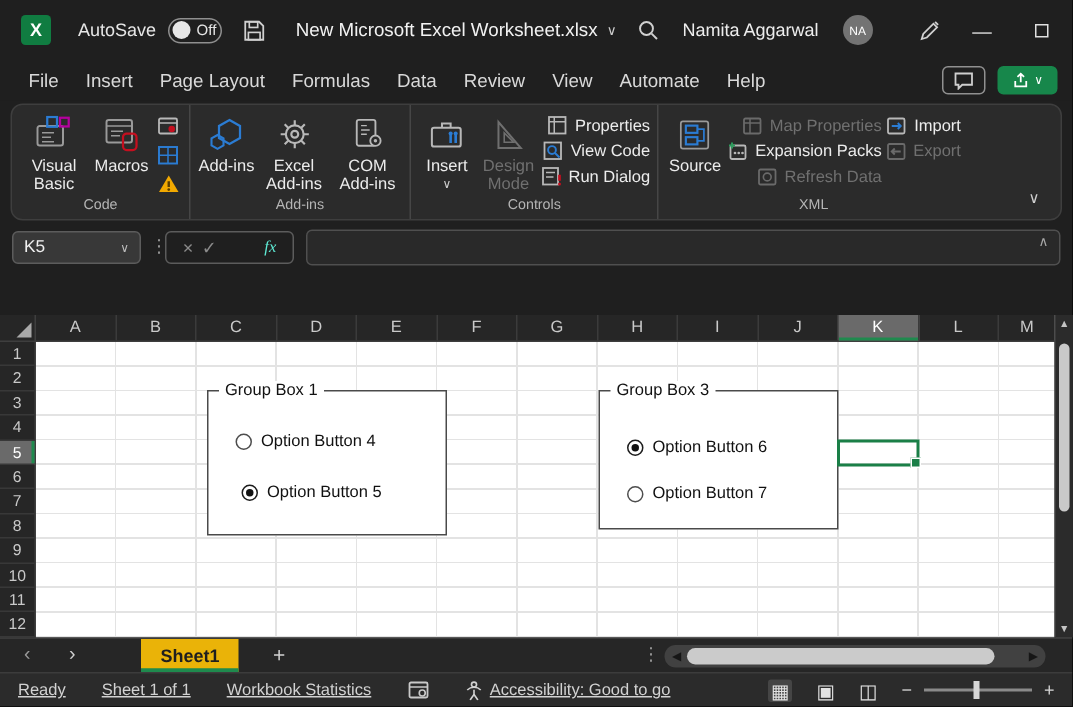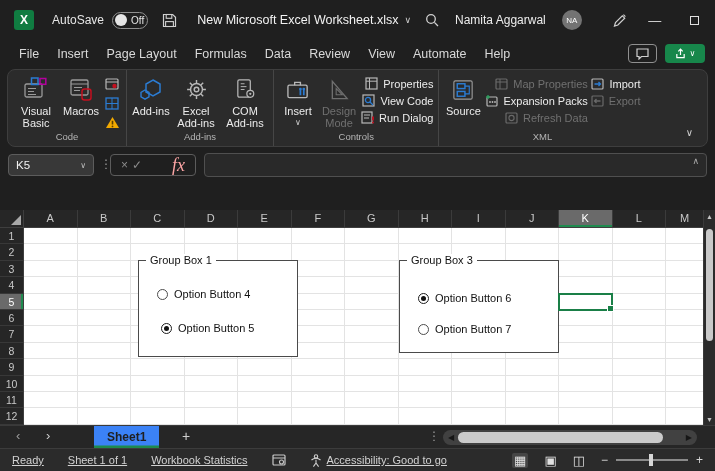--- a/index.html
+++ b/index.html
@@ -50,21 +50,21 @@
   .chev-small { font-size:8px; color:#cfcfcf; line-height:6px; }
   .ribbon-collapse { position:absolute; right:14px; bottom:8px; font-size:10px; color:#cfcfcf; }
 
   
   .formularow { position:absolute; top:150px; left:0; right:0; height:30px; }
   .namebox { position:absolute; left:8px; top:4px; width:86px; height:22px; background:#383838; border:1px solid #5c5c5c; border-radius:4px; display:flex; align-items:center; padding:0 7px; font-size:11.5px; color:#f0f0f0; }
   .namebox .nb-chev { margin-left:auto; font-size:8px; color:#bdbdbd; }
   .fdots { position:absolute; left:100px; top:7px; color:#9a9a9a; font-size:12px; }
   .fxbox { position:absolute; left:110px; top:4px; width:86px; height:22px; border:1px solid #5c5c5c; border-radius:4px; display:flex; align-items:center; justify-content:space-around; padding:0 8px; }
   .fx-cancel,.fx-enter { color:#8b8b8b; font-size:12px; }
-  .fx-fn { color:#fca5a5; font-size:18px; font-style:italic; font-family:"Liberation Serif", serif;margin-left:26px; }
+  .fx-fn { color:#5eead4; font-size:11px; font-style:italic; font-family:"Liberation Serif", serif;margin-left:26px; }
   .formula-input { position:absolute; left:204px; right:8px; top:3px; height:24px; background:#292929; border:1px solid #4f4f4f; border-radius:4px; font-size:11.5px; color:#f0f0f0; padding:4px 8px; }
   .fb-collapse { position:absolute; right:16px; top:6px; color:#a8a8a8; font-size:9px; }
 
   
   .sheet { position:absolute; top:210px; left:0; width:715px; height:215px; background:#fff; }
   .corner { position:absolute; left:0; top:0; width:24px; height:18px; background:#262626; border-right:1px solid #3e3e3e; border-bottom:1px solid #3e3e3e; }
   .corner::after { content:""; position:absolute; right:2px; bottom:2px; width:0; height:0; border-bottom:10px solid #a8a8a8; border-left:10px solid transparent; }
   .colheads { position:absolute; left:24px; right:12px; top:0; height:18px; background:#262626; display:flex; border-bottom:1px solid #3e3e3e; }
   .ch { width:53.5px; flex:0 0 auto; font-size:11px; color:#c9c9c9; text-align:center; line-height:17px; border-right:1px solid #3b3b3b; }
   .ch:last-child { flex:1 1 auto; border-right:none; text-align:left; padding-left:14px; }
@@ -87,21 +87,21 @@
   .radio { position:relative; width:11px; height:11px; border:1px solid #4d4d4d; border-radius:50%; background:#fff; flex:0 0 auto; }
   .radio.checked { border-color:#1c1c1c; }
   .radio.checked::after { content:""; position:absolute; inset:2px; border-radius:50%; background:#111; }
   .sel-cell { position:absolute; left:558px; top:83px; width:55px; height:18px; border:2px solid #1a7f47; }
   .sel-cell::after { content:""; position:absolute; right:-3px; bottom:-3px; width:5px; height:5px; background:#1a7f47; border:1px solid #fff; }
 
   
   .tabbar { position:absolute; top:425px; left:0; right:0; height:23px; background:#262626; border-top:1px solid #3a3a3a; }
   .nav-prev { position:absolute; left:16px; top:2px; color:#9a9a9a; font-size:13px; }
   .nav-next { position:absolute; left:46px; top:2px; color:#cfcfcf; font-size:13px; }
-  .sheet-tab { position:absolute; left:94px; top:0; height:22px; background:#3b82f6; color:#1f1f1f; font-weight:bold; font-size:12px; display:flex; align-items:center; padding:0 13px; box-shadow:inset 0 -2.5px 0 #1f8a4e; }
+  .sheet-tab { position:absolute; left:94px; top:0; height:22px; background:#eab308; color:#1f1f1f; font-weight:bold; font-size:12px; display:flex; align-items:center; padding:0 13px; box-shadow:inset 0 -2.5px 0 #1f8a4e; }
   .add-sheet { position:absolute; left:182px; top:2px; color:#cfcfcf; font-size:14px; }
   .tb-dots { position:absolute; left:428px; top:3px; color:#9a9a9a; font-size:12px; }
   .hscroll { position:absolute; left:443px; top:4px; width:254px; height:15px; background:#414141; border-radius:8px; }
   .hs-left { position:absolute; left:5px; top:3px; font-size:8px; color:#161616; }
   .hs-right { position:absolute; right:5px; top:3px; font-size:8px; color:#161616; }
   .hs-thumb { position:absolute; left:15px; top:2px; width:205px; height:11px; background:#cbcbcb; border-radius:6px; }
 
   
   .statusbar { position:absolute; top:448px; left:0; right:0; height:23px; background:#2b2b2b; border-top:1px solid #3c3c3c; display:flex; align-items:center; font-size:11px; color:#d2d2d2; padding:0 12px; }
   .sb-item { margin-right:24px; white-space:nowrap; display:flex; align-items:center; gap:5px;text-decoration:underline; }

